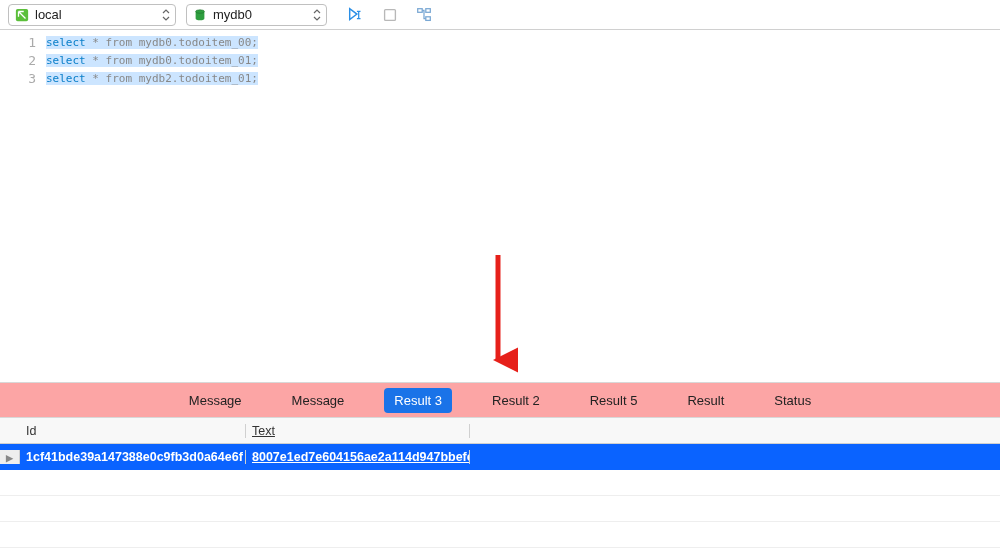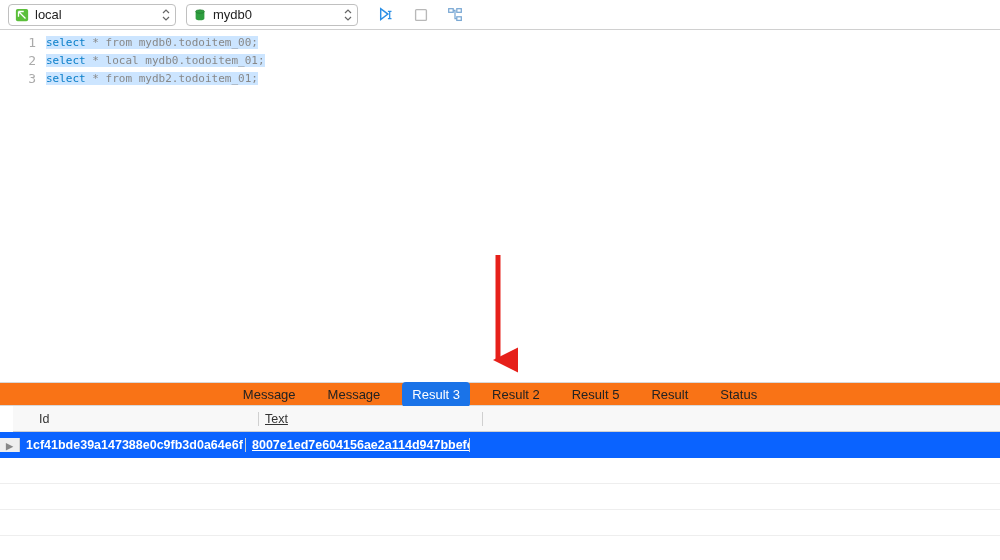--- a/index.html
+++ b/index.html
@@ -26,21 +26,21 @@
       align-items: center;
       border: 1px solid #c0c0c0;
       border-radius: 4px;
       background: #fff;
       height: 22px;
       padding: 0 4px 0 6px;
       cursor: pointer;
       gap: 6px;
     }
     .dd1 { width: 168px; }
-    .dd2 { width: 172px; }
+    .dd2 { width: 141px; }
     .dd-icon { width: 14px; height: 14px; flex-shrink: 0; }
     .dd-label { flex: 1; font-size: 13px; color: #222; }
     .dd-caret { width: 10px; color: #555; display:flex; flex-direction:column; gap:0; align-items:center;}
     .toolbar-icons { display: flex; align-items: center; gap: 16px; margin-left: 10px; }
     .tb-icon { width: 18px; height: 18px; cursor: pointer; display:flex; align-items:center; justify-content:center;}
     .editor {
       display: flex;
       height: 352px;
       background: #fff;
       position: relative;
@@ -60,28 +60,28 @@
       padding: 4px 0;
       font-family: Menlo, Consolas, monospace;
       font-size: 11px;
       line-height: 18px;
     }
     .code-line { height: 18px; white-space: pre; }
     .sel { background: #cce5ff; }
     .kw { color: #0a7fc9; font-weight: 500;}
     .plain { color: #888; }
     .resultbar {
-      height: 24px;
+      height: 36px;
       border-top: 1px solid #d8d8d8;
       border-bottom: 1px solid #d8d8d8;
       display: flex;
       align-items: center;
       justify-content: center;
-      gap: 12px;
-      background: #f97316;
+      gap: 30px;
+      background: #fca5a5;
     }
     .resultbar .tab {
       padding: 5px 10px;
       font-size: 13px;
       cursor: pointer;
       border-radius: 4px;
       color: #222;
     }
     .resultbar .tab.active {
       background: #1a73e8;
@@ -96,21 +96,20 @@
       align-items: center;
       height: 26px;
       font-size: 12.5px;
       font-family: -apple-system, sans-serif;
     }
     .thead {
       background: #f8f8f8;
       border-bottom: 1px solid #d0d0d0;
       color: #333;
       font-weight: 500;
-      margin-left: 13px;
     }
     .col-handle { width: 20px; text-align:center; border-right:1px solid #d0d0d0;}
     .col1 { width: 226px; padding-left: 6px; border-right: 1px solid #d0d0d0; overflow:hidden;}
     .col2 { width: 224px; padding-left: 6px; border-right: 1px solid #d0d0d0; overflow:hidden;text-decoration:underline;}
     .col3 { flex: 1; padding-left: 6px; }
     .trow.selected {
       background: #0a63ff;
       color: #fff;
       font-weight: 600;
     }
@@ -184,21 +183,21 @@
 </div>
 
 <div class="editor">
   <div class="gutter">
     <div>1</div>
     <div>2</div>
     <div>3</div>
   </div>
   <div class="code">
     <div class="code-line"><span class="sel"><span class="kw">select</span><span class="plain"> * from mydb0.todoitem_00;</span></span></div>
-    <div class="code-line"><span class="sel"><span class="kw">select</span><span class="plain"> * local mydb0.todoitem_01;</span></span></div>
+    <div class="code-line"><span class="sel"><span class="kw">select</span><span class="plain"> * from mydb0.todoitem_01;</span></span></div>
     <div class="code-line"><span class="sel"><span class="kw">select</span><span class="plain"> * from mydb2.todoitem_01;</span></span></div>
   </div>
 </div>
 
 <div class="resultbar">
   <div class="tab">Message</div>
   <div class="tab">Message</div>
   <div class="tab active">Result 3</div>
   <div class="tab">Result 2</div>
   <div class="tab">Result 5</div>

